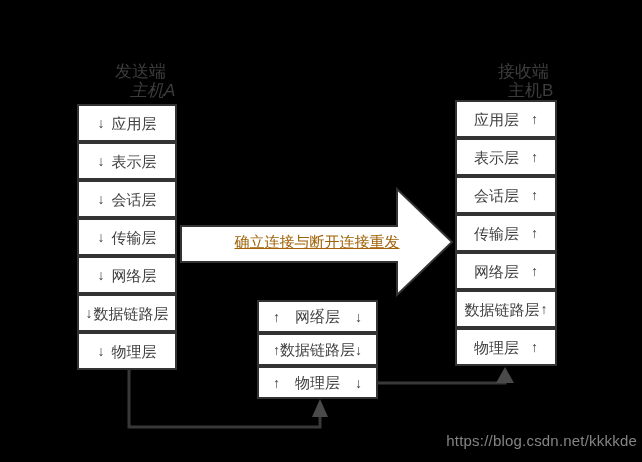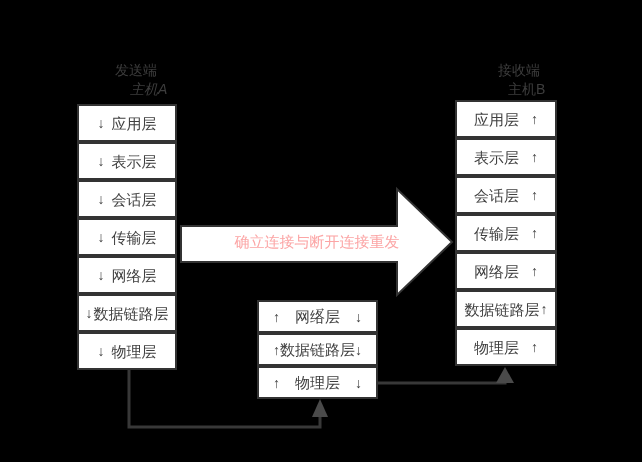--- a/index.html
+++ b/index.html
@@ -16,25 +16,25 @@
   }
   .stack-left .row{gap:7px;}
   .stack-right .row{gap:12px;}
   .stack-relay .row{height:33px;justify-content:space-between;padding:0 14px;position:relative;}
   .relay-label{position:absolute;left:0;right:0;text-align:center;}
   .top-arr{
     position:absolute;top:0px;left:52%;transform:translateX(-50%);
     font-size:13px;line-height:11px;color:#404040;
   }
   .arr{font-size:14px;color:#404040;}
-  .hdr{position:absolute;z-index:2;color:#3d3d3d;font-size:14px;line-height:1;white-space:nowrap;}
+  .hdr{position:absolute;z-index:2;color:#3d3d3d;font-size:17px;line-height:1;white-space:nowrap;}
   .main-arrow-label{
     position:absolute;left:181px;top:226px;width:272px;height:32px;z-index:3;
     display:flex;align-items:center;justify-content:center;
-    color:#fca5a5;font-size:15px;white-space:nowrap;
+    color:#a16207;font-size:15px;white-space:nowrap;text-decoration:underline;
   }
   .watermark{
     position:absolute;right:5px;top:432px;z-index:2;
     color:#848484;font-size:15px;letter-spacing:0.2px;
   }
 </style>
 </head>
 <body>
 
 <div class="canvas">
@@ -132,14 +132,15 @@
     </div>
     <div class="row">
       <span class="arr">↑</span>
       <span class="relay-label">物理层</span>
       <span class="arr">↓</span>
     </div>
   </div>
 
   <div class="main-arrow-label">确立连接与断开连接重发</div>
 
+  <div class="watermark">https://blog.csdn.net/kkkkde</div>
 
 </div>
 
 </body></html>

